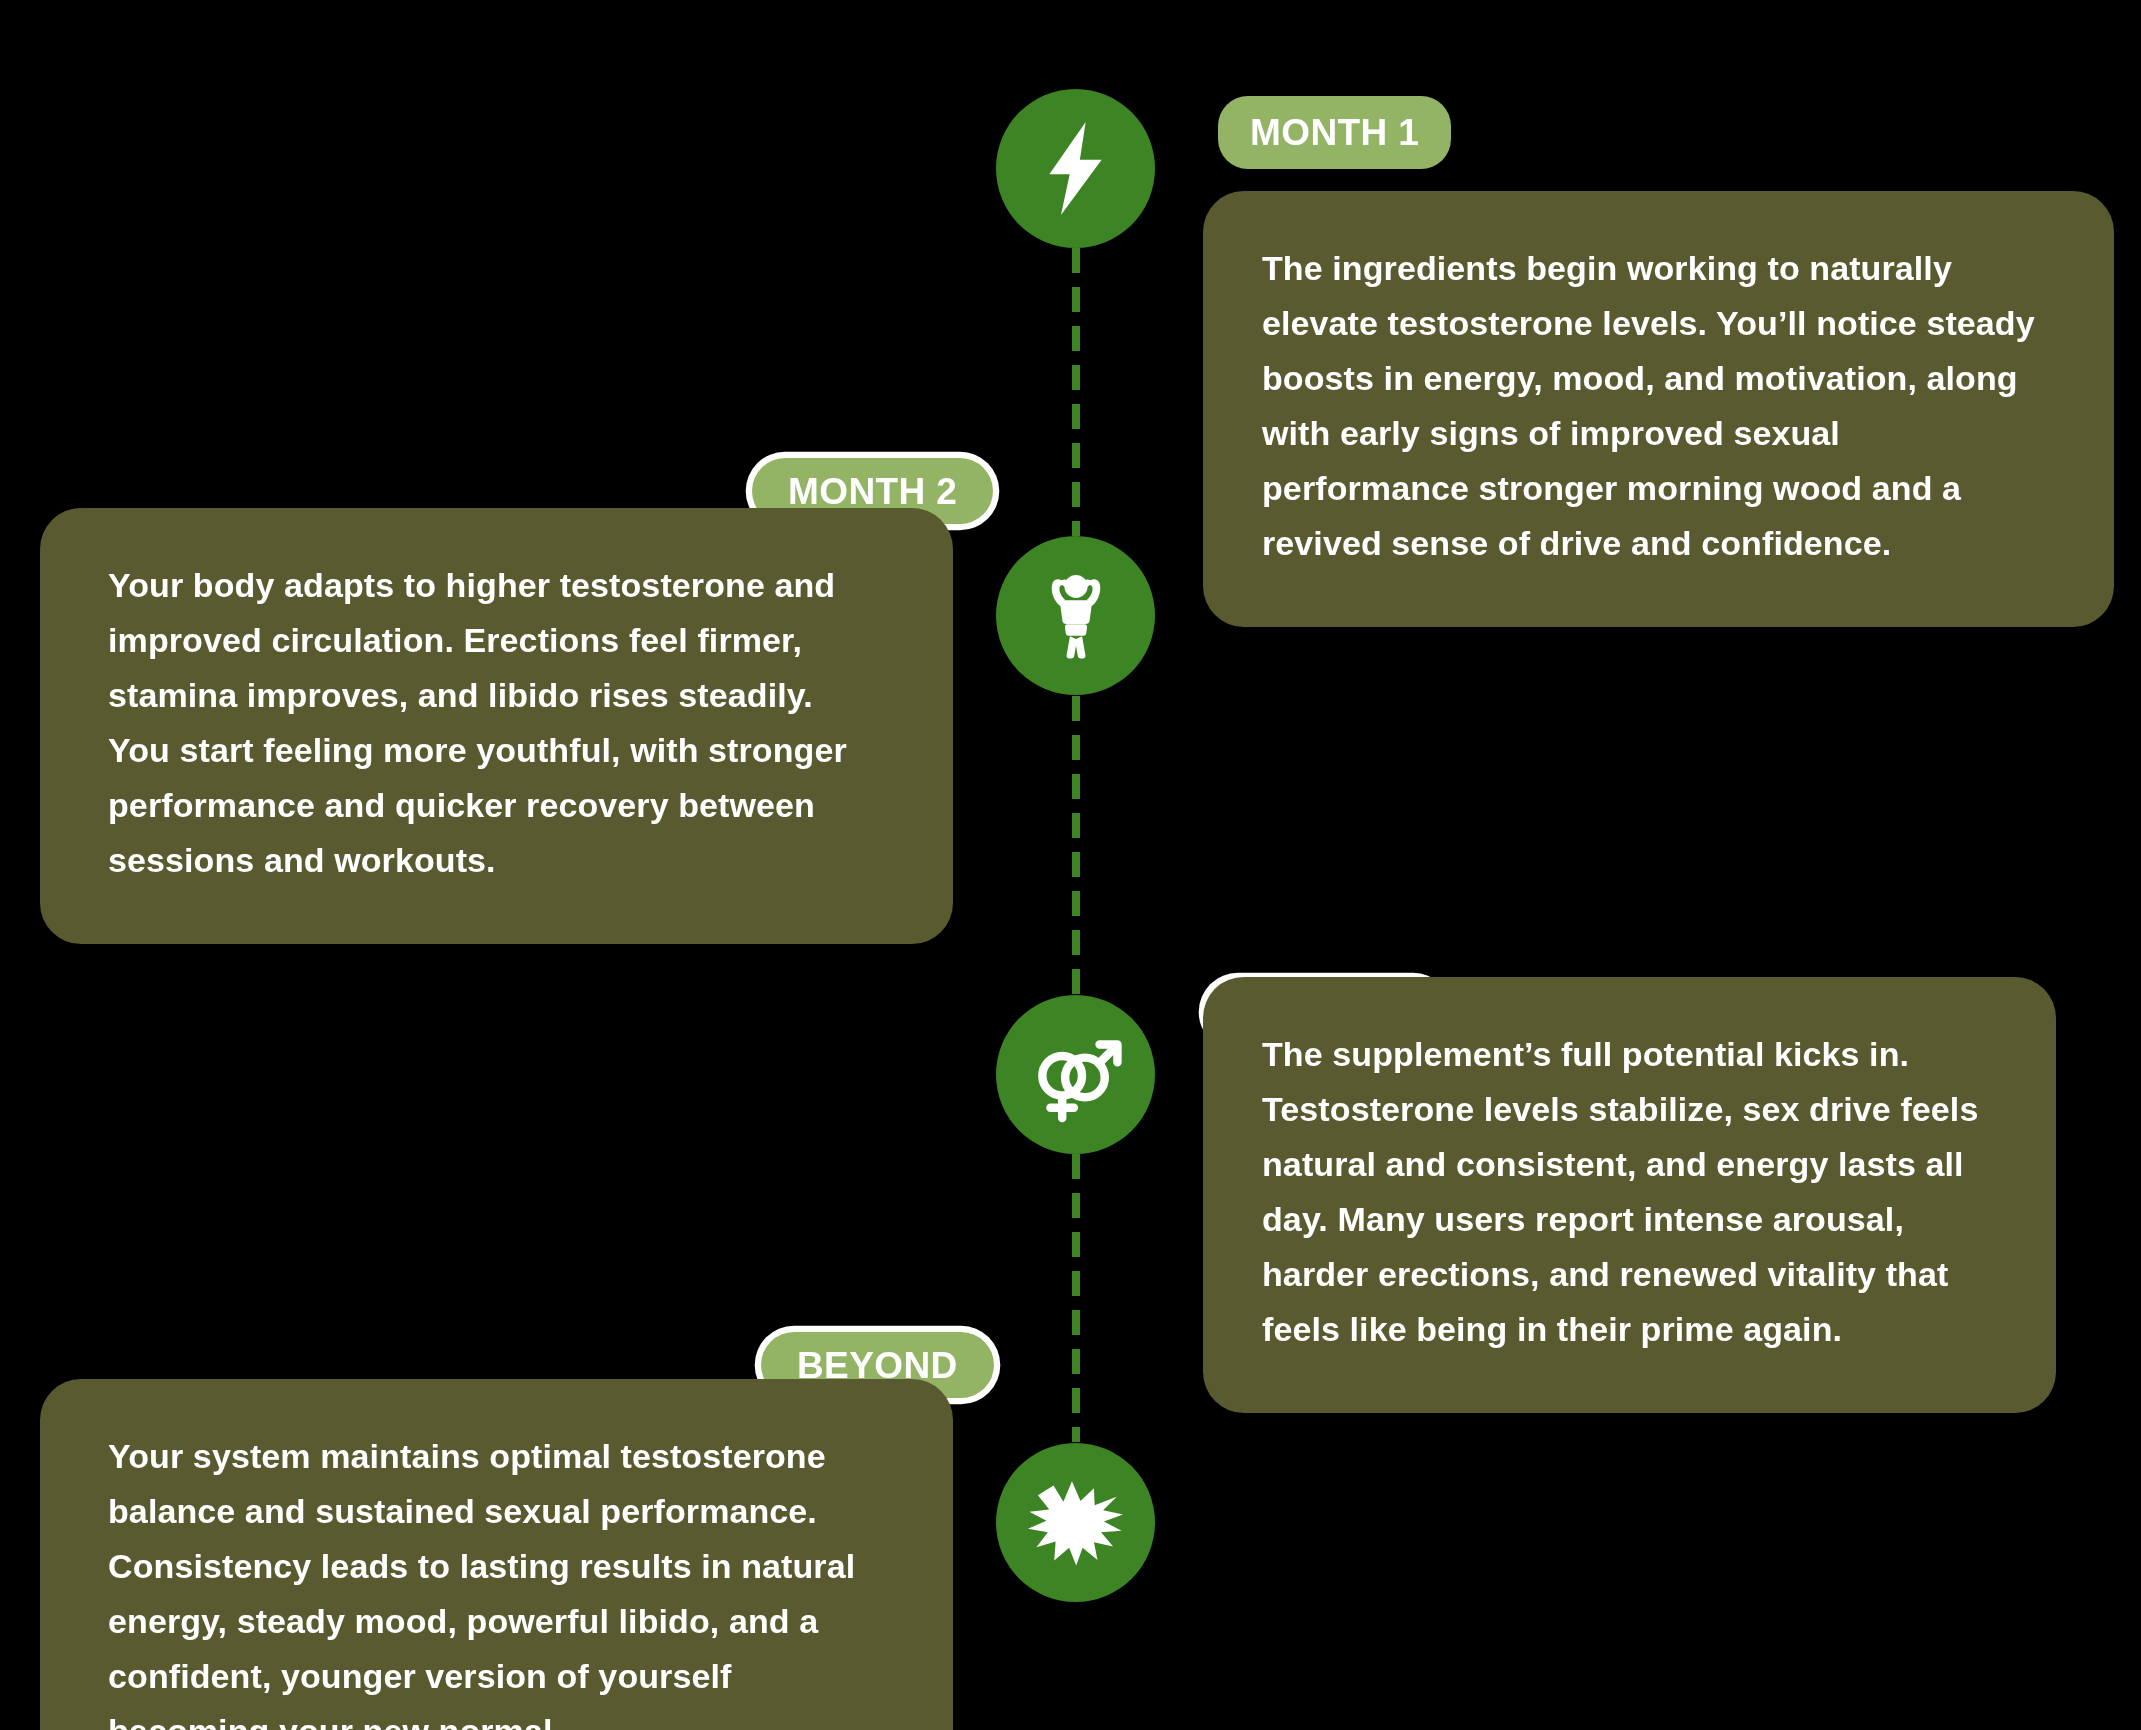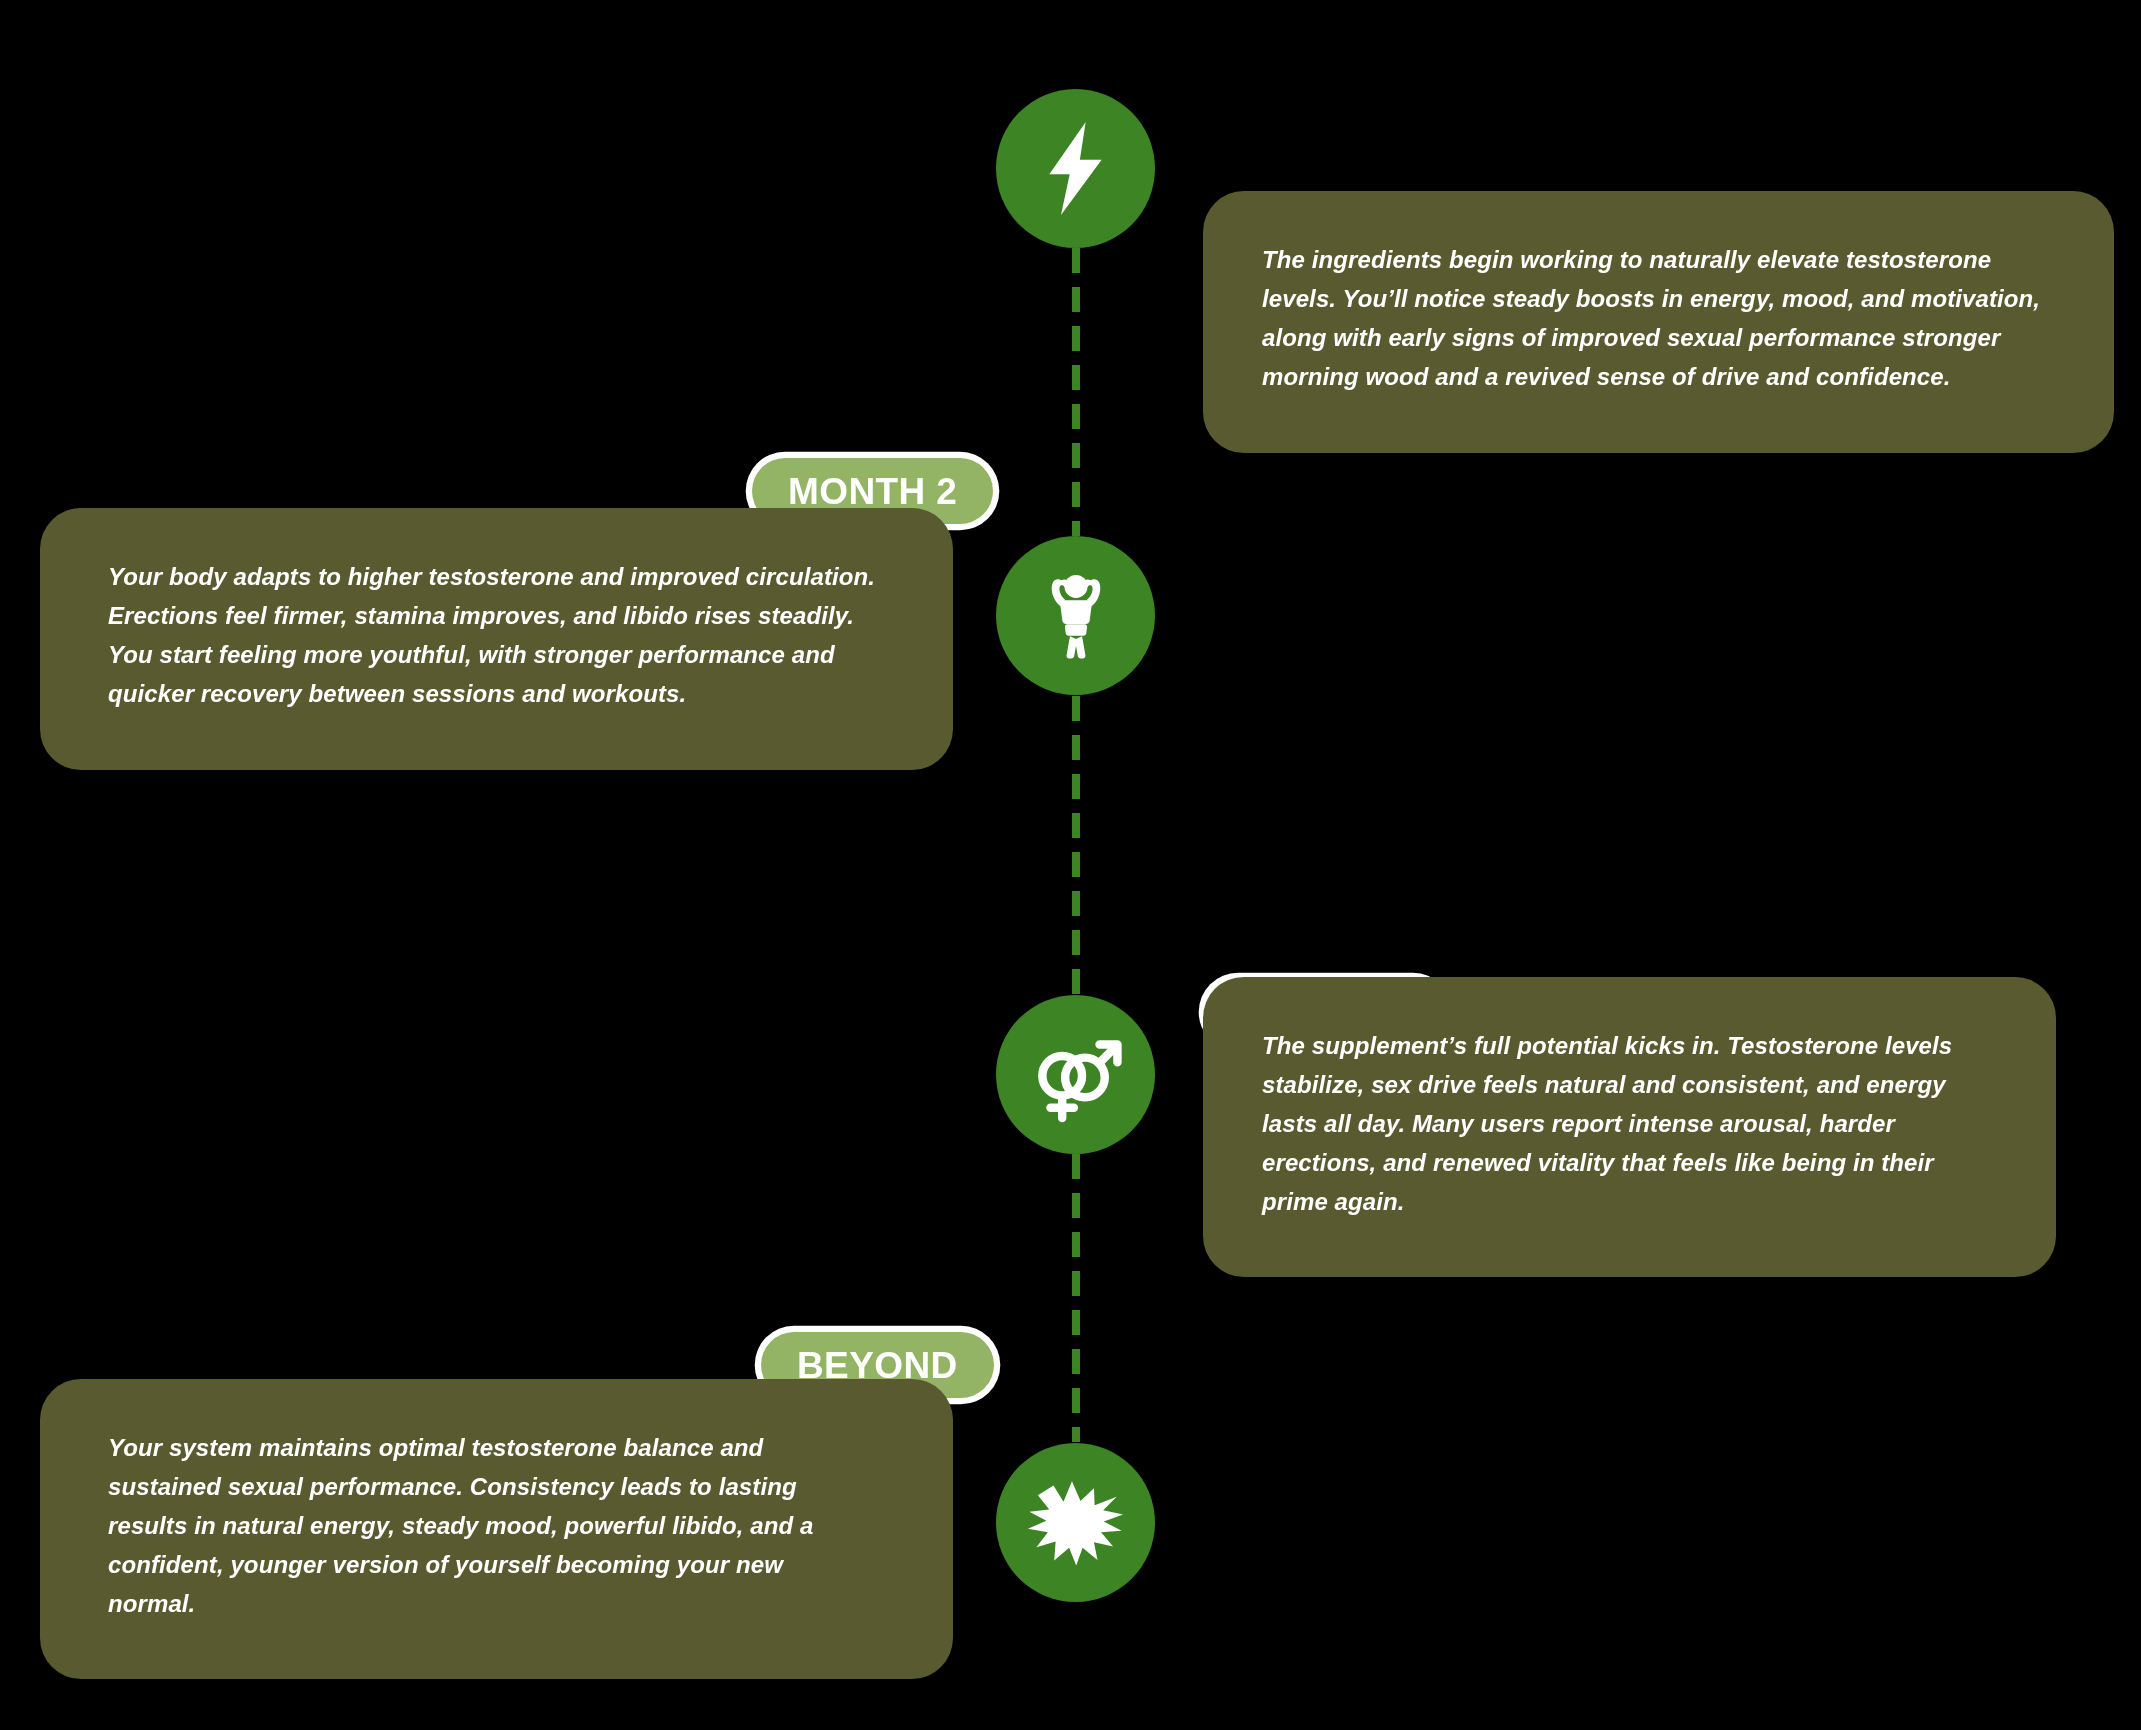--- a/index.html
+++ b/index.html
@@ -71,25 +71,24 @@
     height:73px;
   }
 
   
   .card{
     position:absolute;
     background:#5a5a30;
     border-radius:41px;
     box-sizing:border-box;
     color:#ffffff;
-    font-size:24px;
+    font-size:34px;
     font-weight:700;
     line-height:1.62;
     letter-spacing:0.1px;
-    font-style:italic;
   }
   .card .txt{display:block;}
 
   
   .card.right{padding:50px 59px 56px 59px;}
   
   .card.left{padding:50px 77px 56px 68px;}
 </style>
 </head>
 <body>
@@ -101,20 +100,23 @@
   <div class="spine" style="top:1154px;height:288px;"></div>
 
   <div class="node" style="left:996px;top:89px;">
     <span>
       <svg width="77" height="93" viewBox="0 0 52 64" aria-hidden="true">
         <path fill="#ffffff" d="M33 0 L8 36 L22 36 L16 64 L44 26 L29 26 Z"></path>
       </svg>
     </span>
   </div>
 
+  <div class="badge soft" style="left:1218px;top:96px;">
+    <span>MONTH 1</span>
+  </div>
 
   <div class="card right" style="left:1203px;top:191px;width:911px;">
     <span class="txt">The ingredients begin working to naturally elevate testosterone levels. You’ll notice steady boosts in energy, mood, and motivation, along with early signs of improved sexual performance stronger morning wood and a revived sense of drive and confidence.</span>
   </div>
 
   <div class="node" style="left:996px;top:536px;">
     <span>
       <svg width="90" height="90" viewBox="0 0 64 64" aria-hidden="true">
         <g fill="#ffffff">
           <circle cx="32" cy="11" r="8.2"></circle>

